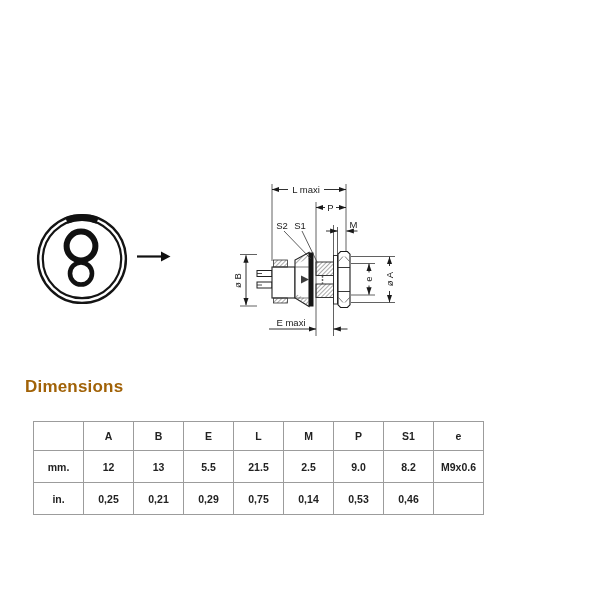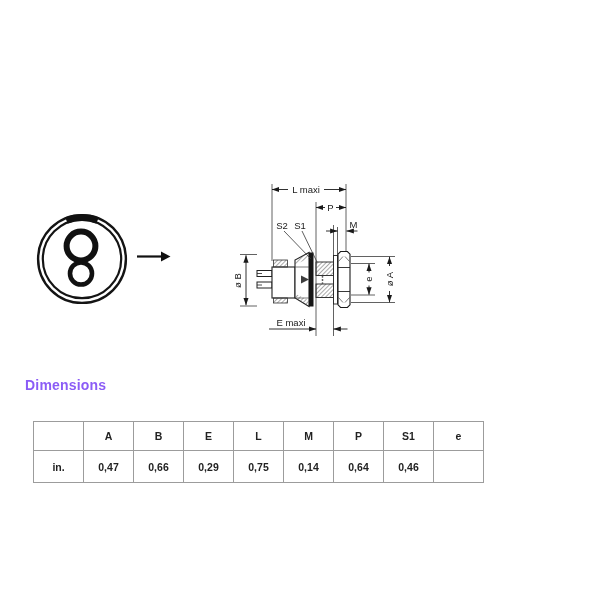--- a/index.html
+++ b/index.html
@@ -1,20 +1,20 @@
 <!DOCTYPE html>
 <html><head>
 <meta charset="utf-8">
 <style>
   html,body{margin:0;padding:0;background:#fff;}
   .page{position:relative;width:490px;height:600px;background:#ffffff;overflow:hidden;
         font-family:"Liberation Sans",sans-serif;margin-top:45px;}
   .figure-svg{position:absolute;left:0;top:0;width:600px;height:322px;}
-  .dim-heading{position:absolute;left:25px;top:332px;font-size:14px;font-weight:bold;
-               color:#8b5cf6;letter-spacing:0.2px;}
+  .dim-heading{position:absolute;left:25px;top:332px;font-size:17px;font-weight:bold;
+               color:#a16207;letter-spacing:0.2px;}
   .dims-table{position:absolute;left:33px;top:376px;border-collapse:collapse;table-layout:fixed;}
   .dims-table th,.dims-table td{border:1px solid #9c9c9c;text-align:center;vertical-align:middle;
                font-size:10.5px;font-weight:600;color:#222;padding:0;background:#fff;}
   .dims-table .c0{width:49px;}
   .dims-table .c{width:49px;}
   .dims-table .hrow th{height:28px;}
   .dims-table .drow th,.dims-table .drow td{height:31px;}
   .svgtext{font-family:"Liberation Sans",sans-serif;font-size:9.5px;fill:#1a1a1a;}
   .angletext{font-family:"Liberation Sans",sans-serif;font-size:14px;fill:#222;}
 </style>
@@ -153,26 +153,37 @@
         <th class="c">E</th>
         <th class="c">L</th>
         <th class="c">M</th>
         <th class="c">P</th>
         <th class="c">S1</th>
         <th class="c">e</th>
       </tr>
     </thead>
     <tbody>
       <tr class="drow">
+        <th>mm.</th>
+        <td>12</td>
+        <td>13</td>
+        <td>5.5</td>
+        <td>21.5</td>
+        <td>2.5</td>
+        <td>9.0</td>
+        <td>8.2</td>
+        <td>M9x0.6</td>
+      </tr>
+      <tr class="drow">
         <th>in.</th>
-        <td>0,47</td>
-        <td>0,66</td>
+        <td>0,25</td>
+        <td>0,21</td>
         <td>0,29</td>
         <td>0,75</td>
         <td>0,14</td>
-        <td>0,64</td>
+        <td>0,53</td>
         <td>0,46</td>
         <td></td>
       </tr>
     </tbody>
   </table>
 
 </div>
 
 </body></html>

